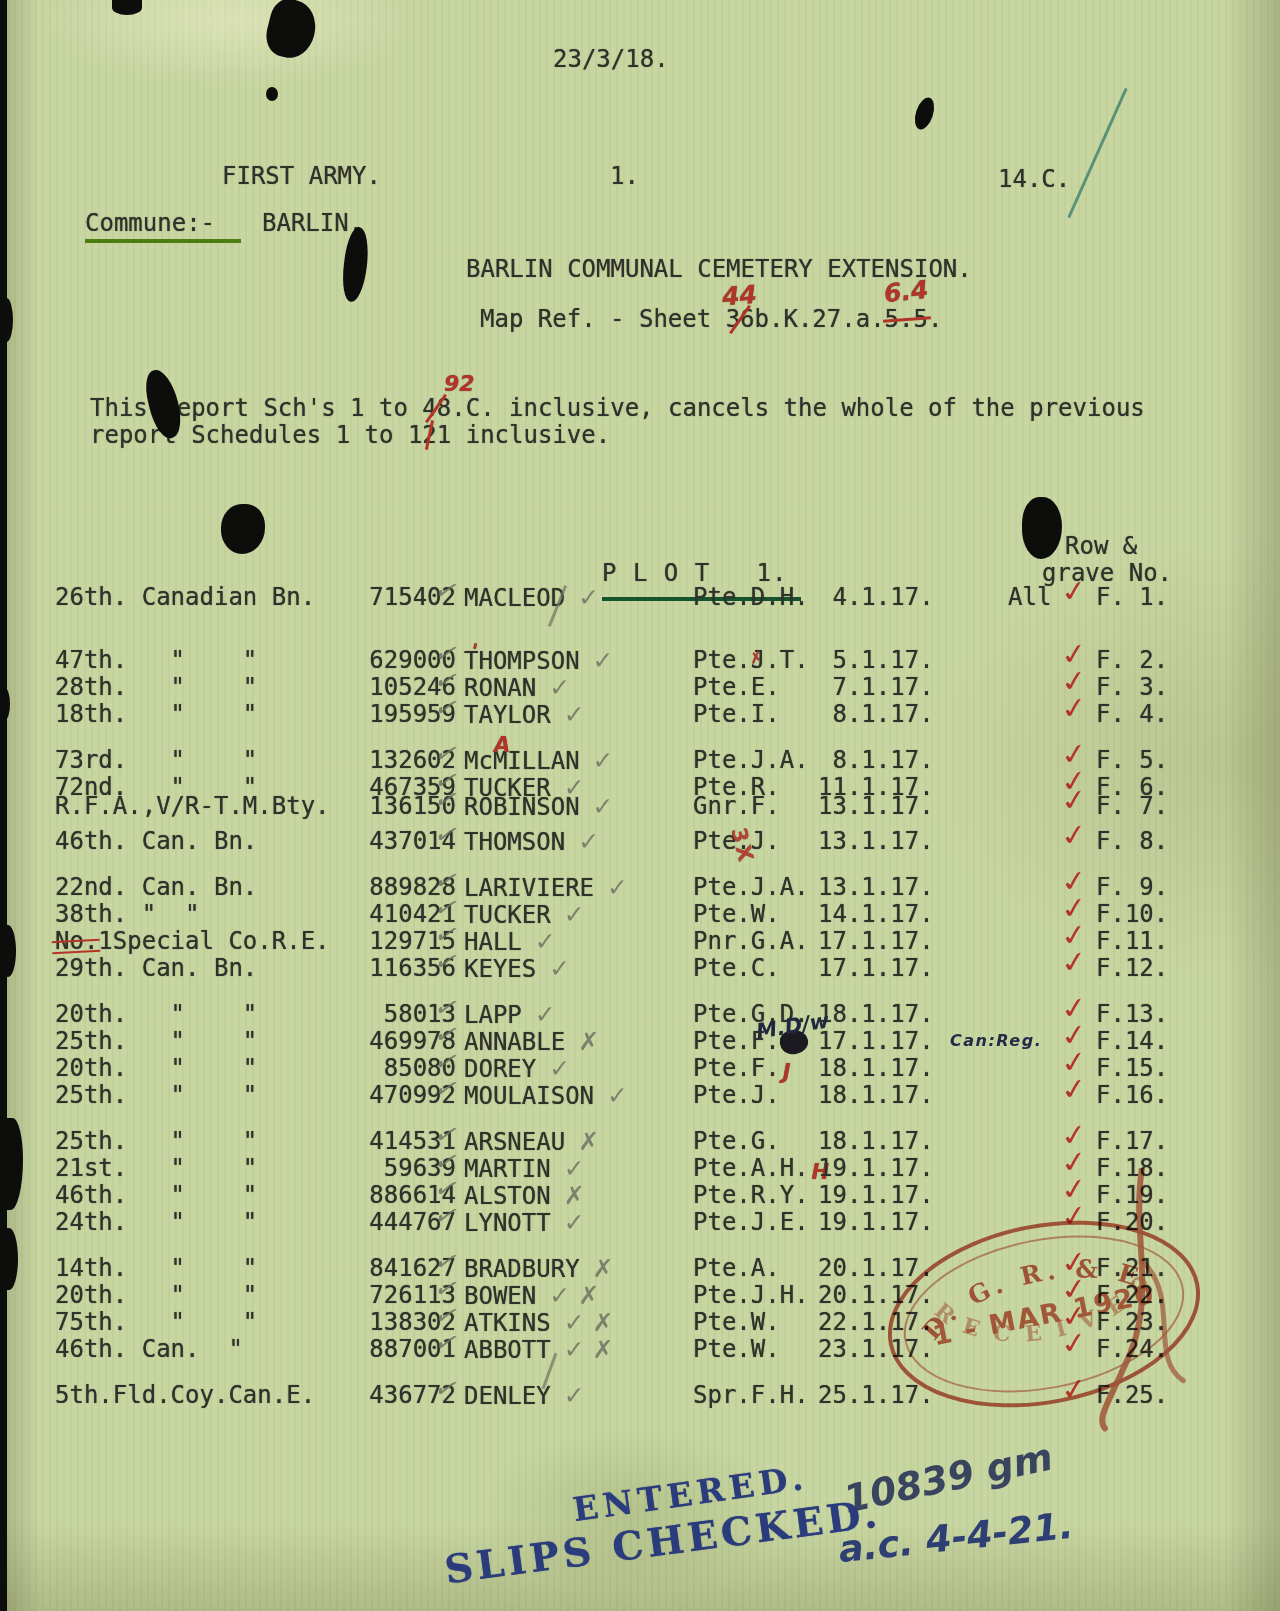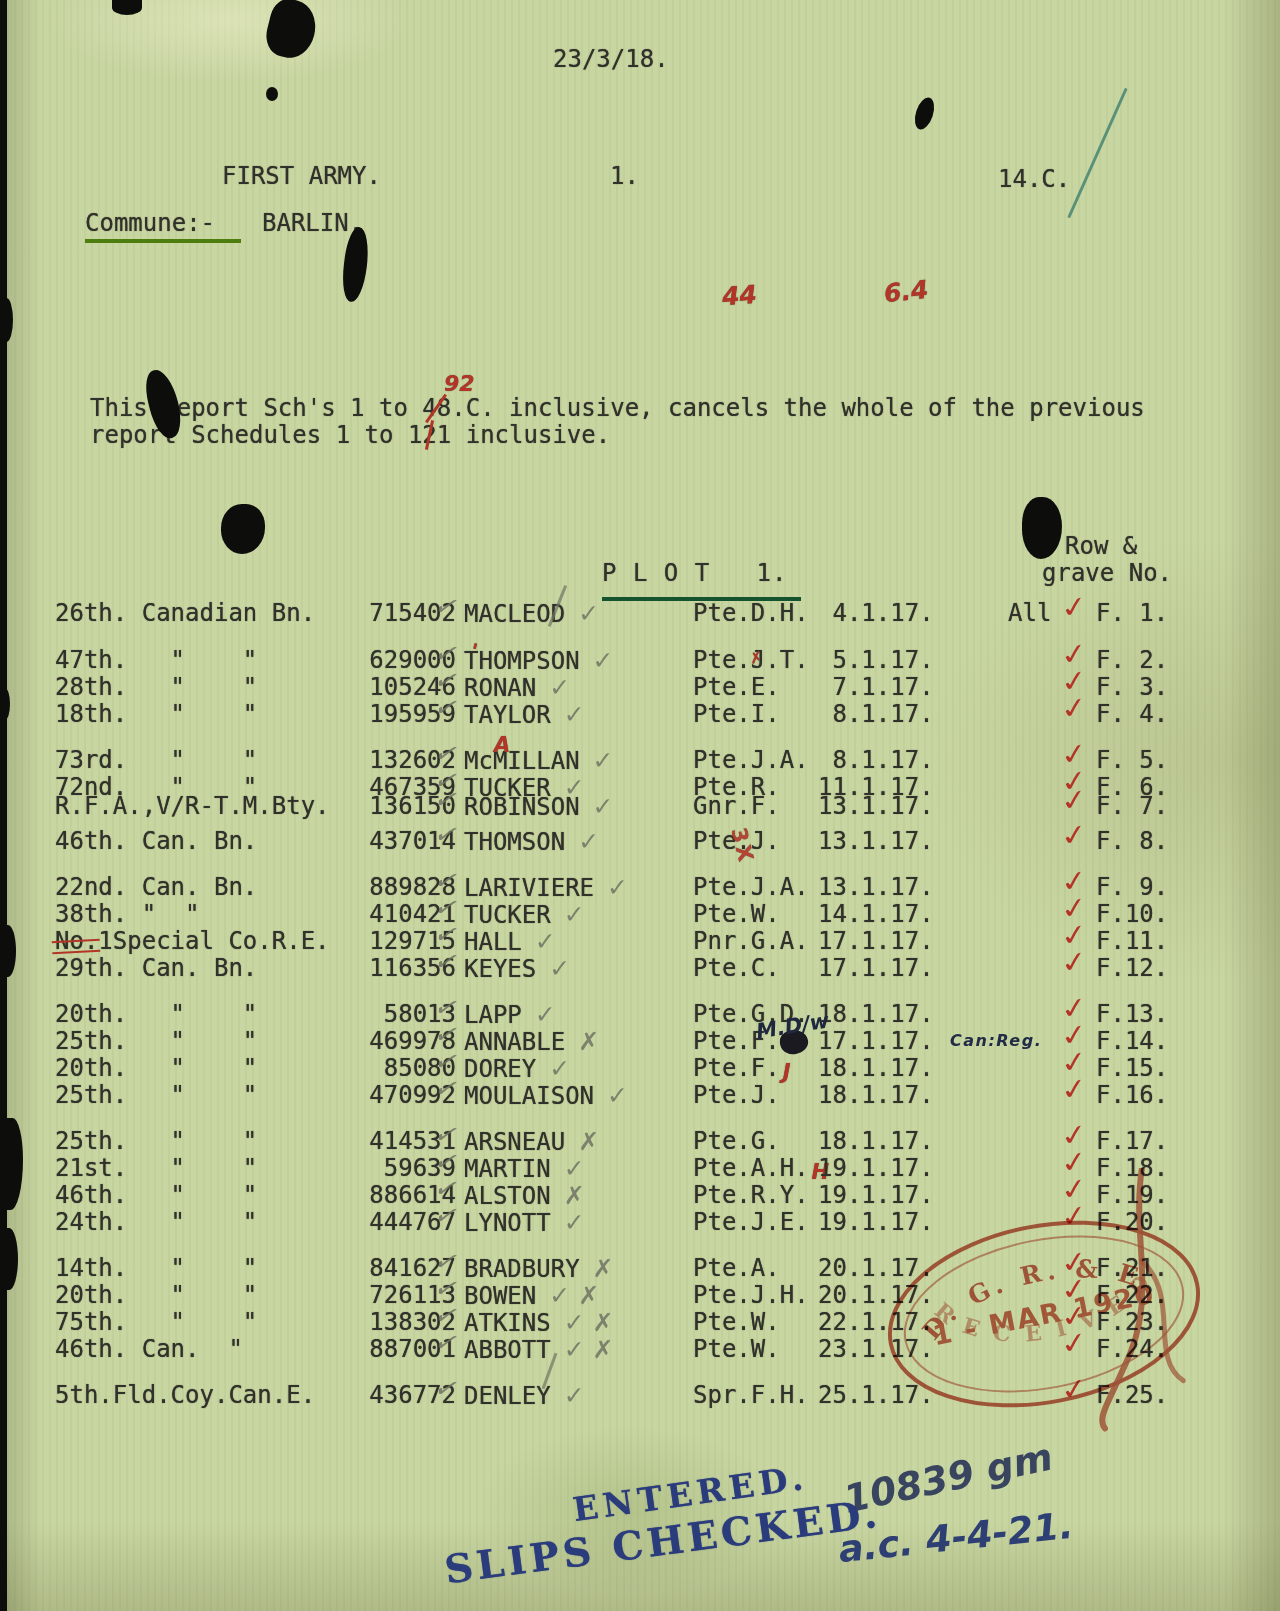--- a/index.html
+++ b/index.html
@@ -108,34 +108,36 @@
   <div id="paper">
     <div class="tex tex1"></div>
     <div class="tex tex2"></div>
 
     <div class="t h-date">23/3/18.</div>
     <div class="t h-army">FIRST ARMY.</div>
     <div class="t h-pagenum">1.</div>
     <div class="t h-ref">14.C.</div>
     <div class="t h-commune">Commune:-</div>
     <div class="t h-communeval">BARLIN.</div>
-
+    <div class="t h-title">BARLIN COMMUNAL CEMETERY EXTENSION.</div>
+
+    <div class="t h-mapref"><span>Map Ref. - Sheet </span><span class="struck-diag">36</span><span>b.K.27.a.</span><span class="struck-line">5.5</span><span>.</span></div>
     <div class="t red hand mr-44">44</div>
     <div class="t red hand mr-64">6.4</div>
 
     <div class="t n-line1"><span>This report Sch's 1 to </span><span class="struck-diag">48</span><span>.C. inclusive, cancels the whole of the previous</span></div>
     <div class="t n-line2"><span>report Schedules 1 to 1</span><span class="slash2">2</span><span>1 inclusive.</span></div>
     <div class="t red hand n-92">92</div>
 
     <div class="t plot-title">P L O T   1.</div>
     <div class="t rh1">Row &amp;</div>
     <div class="t rh2">grave No.</div>
 
     <div id="rows">
-        <div class="row" style="top: 600px;">
+        <div class="row" style="top: 584px;">
           <span class="t c-unit">26th. Canadian Bn.</span>
           <span class="t c-num">715402</span>
           <span class="t pencil tick">✓</span>
           <span class="t c-name">MACLEOD<span class="pencil nmark">✓</span></span>
           <span class="t c-rank">Pte.D.H.</span>
           <span class="t c-date"> 4.1.17.</span>
           <span class="t c-extra">All</span>
           <span class="t red gcheck">✓</span>
           <span class="t c-grave">F. 1.</span>
         </div>

